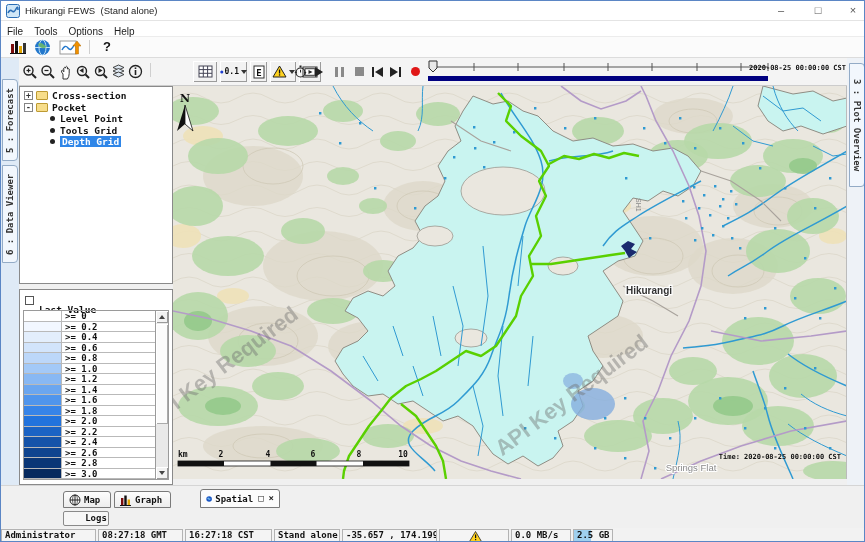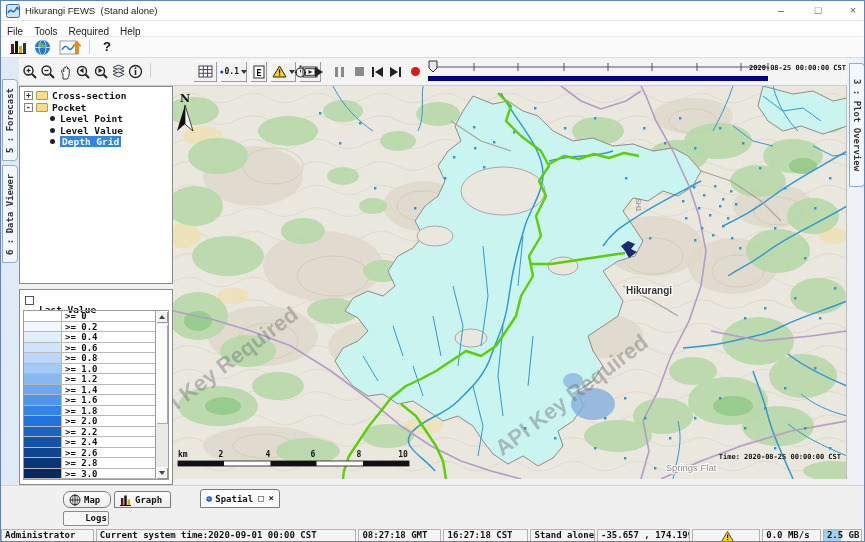--- a/index.html
+++ b/index.html
@@ -101,21 +101,21 @@
     <svg class="appicon" viewBox="0 0 14 14">
       <rect x="0.5" y="0.5" width="13" height="13" rx="2" fill="#cfe6f7" stroke="#2a6db5"></rect>
       <path d="M2,9 q2,-4 4,-2 t4,-2 t2,1" fill="none" stroke="#2a6db5" stroke-width="1.6"></path>
     </svg>
     <span class="apptitle">Hikurangi FEWS&nbsp; (Stand alone)</span>
     <span class="winctl mi">–</span>
     <span class="winctl ma">□</span>
     <span class="winctl cl">×</span>
   </div>
 
-  <div class="menubar"><span class="menu-item">File</span><span class="menu-item">Tools</span><span class="menu-item">Required</span><span class="menu-item">Help</span></div>
+  <div class="menubar"><span class="menu-item">File</span><span class="menu-item">Tools</span><span class="menu-item">Options</span><span class="menu-item">Help</span></div>
 
   <div class="maintb">
     <div class="mtb" style="left:6px;width:22px">
       <svg width="18" height="16" viewBox="0 0 18 16">
         <rect x="2" y="5" width="3" height="9" fill="#7a0c0c"></rect>
           <rect x="6" y="2" width="3" height="12" fill="#111"></rect>
         <rect x="10" y="7" width="3" height="7" fill="#e0a400"></rect>
           <rect x="14" y="4" width="3" height="10" fill="#333"></rect>
         <rect x="1" y="14" width="16" height="1" fill="#111"></rect>
       </svg>
@@ -302,21 +302,21 @@
           <span class="expbox">-</span>
           <span class="folder"></span>
           <span class="tlabel">Pocket</span>
         </div>
         <div class="trow child">
           <span class="dot"></span>
           <span class="tlabel">Level Point</span>
         </div>
         <div class="trow child">
           <span class="dot"></span>
-          <span class="tlabel">Level Value</span>
+          <span class="tlabel">Tools Grid</span>
         </div>
         <div class="trow child">
           <span class="dot"></span>
           <span class="tlabel sel">Depth Grid</span>
         </div>
       </div>
   </div>
   <div class="splitter"></div>
 
   <div class="legendpanel">
@@ -563,21 +563,21 @@
         <rect x="5" y="375" width="231" height="5" fill="#fff" stroke="#111" stroke-width=".8"></rect>
         <rect x="5" y="375" width="46" height="5" fill="#111"></rect>
         <rect x="97.5" y="375" width="46" height="5" fill="#111"></rect>
         <rect x="190" y="375" width="46" height="5" fill="#111"></rect>
       </g>
       <text class="maptxt" x="668" y="373" font-size="7" text-anchor="end">Time: 2020-08-25 00:00:00 CST</text>
     </svg>
   </div>
 
   <div class="tabsrow">
-      <div class="btab" style="left: 62px; width: 48px; border-radius: 7px;">
+      <div class="btab" style="left: 62px; width: 48px;">
         <svg width="12" height="12" viewBox="0 0 12 12">
           <circle cx="6" cy="6" r="5" fill="#fff" stroke="#222"></circle>
           <line x1="1" y1="6" x2="11" y2="6" stroke="#222"></line>
           <line x1="6" y1="1" x2="6" y2="11" stroke="#222"></line>
           <ellipse cx="6" cy="6" rx="2.4" ry="5" fill="none" stroke="#222" stroke-width=".7"></ellipse>
         </svg>
         <span>Map</span>
       </div>
       <div class="btab" style="left: 113px; width: 57px;">
         <svg width="12" height="12" viewBox="0 0 12 12">
@@ -597,21 +597,20 @@
         <span class="tabmini">□</span>
         <span class="tabmini" style="font-weight: bold;">×</span>
       </div>
     </div>
   <div class="logsrow">
     <div class="logsbtn">Logs</div>
   </div>
 
   <div class="statusbar">
       <div class="scell" style="width: 95px;">Administrator</div>
-      <div class="scell" style="width: 267px;">Current system time:2020-09-01 00:00 CST</div>
       <div class="scell" style="width: 85px;">08:27:18 GMT</div>
       <div class="scell" style="width: 87px;">16:27:18 CST</div>
       <div class="scell" style="width: 66px;">Stand alone</div>
       <div class="scell" style="width: 95px;">-35.657 , 174.199</div>
       <div class="scell" style="width: 70px;">
         <svg width="13" height="11" viewBox="0 0 13 11" style="display:block;margin:0 auto;margin-top:1px">
           <polygon points="6.5,0.5 12.5,10.5 0.5,10.5" fill="var(--warning-yellow)" stroke="#222" stroke-width=".8"></polygon>
           <rect x="6" y="3.5" width="1.2" height="3.6" fill="#111"></rect>
           <rect x="6" y="8" width="1.2" height="1.2" fill="#111"></rect>
         </svg>

